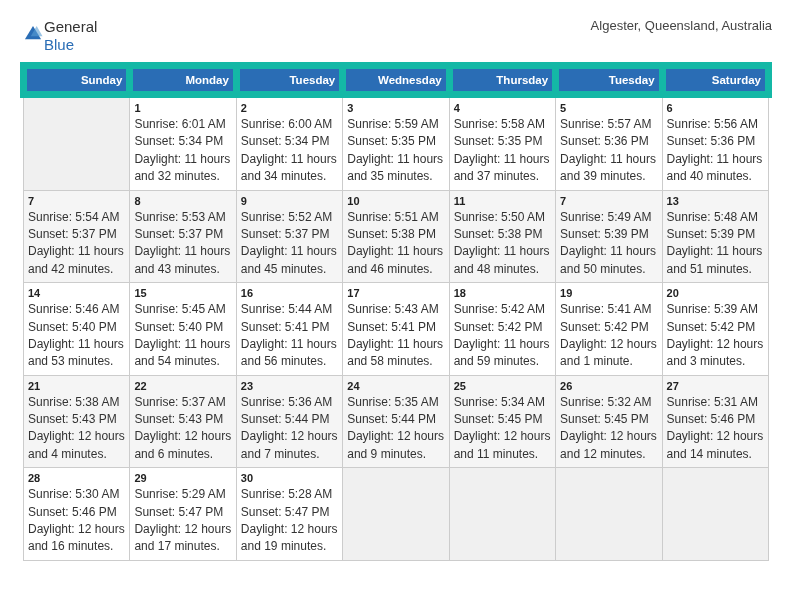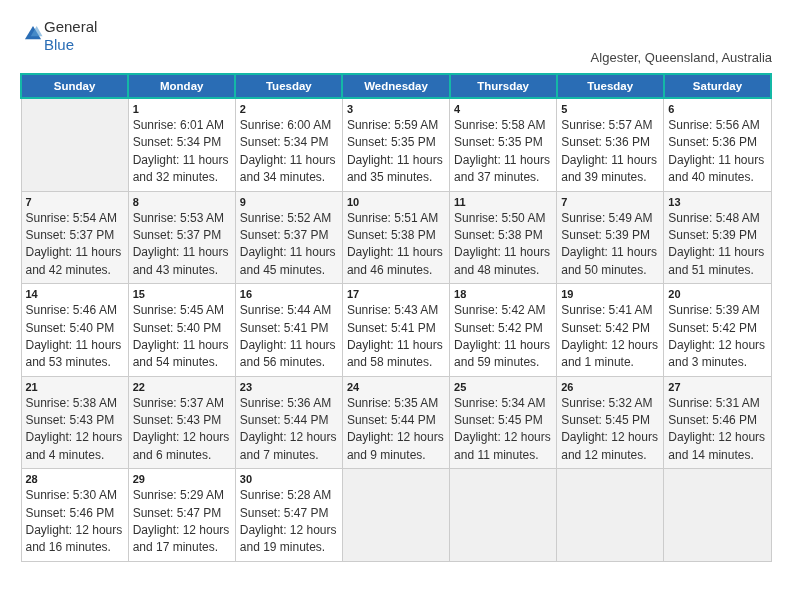--- a/index.html
+++ b/index.html
@@ -43,35 +43,34 @@
     }
     .month-title {
       font-size: 32px;
       font-weight: normal;
       color: #222;
       line-height: 1.1;
     }
     .subtitle {
       font-size: 13px;
       color: #444;
-      margin-top: 32px;
     }
     table {
       width: 100%;
       border-collapse: collapse;
       table-layout: fixed;
     }
     thead tr th {
       background: #2a6db5;
       color: #fff;
       font-size: 11.5px;
       font-weight: bold;
       padding: 5px 4px;
-      text-align: center;
-      border: 2px solid #14b8a6;
+      text-align: right;
+      border: 7px solid #14b8a6;
     }
     tbody tr td {
       border: 1px solid #ccc;
       vertical-align: top;
       padding: 4px 4px;
       font-size: 9.5px;
       color: #333;
       height: 78px;
     }
     .day-number {

